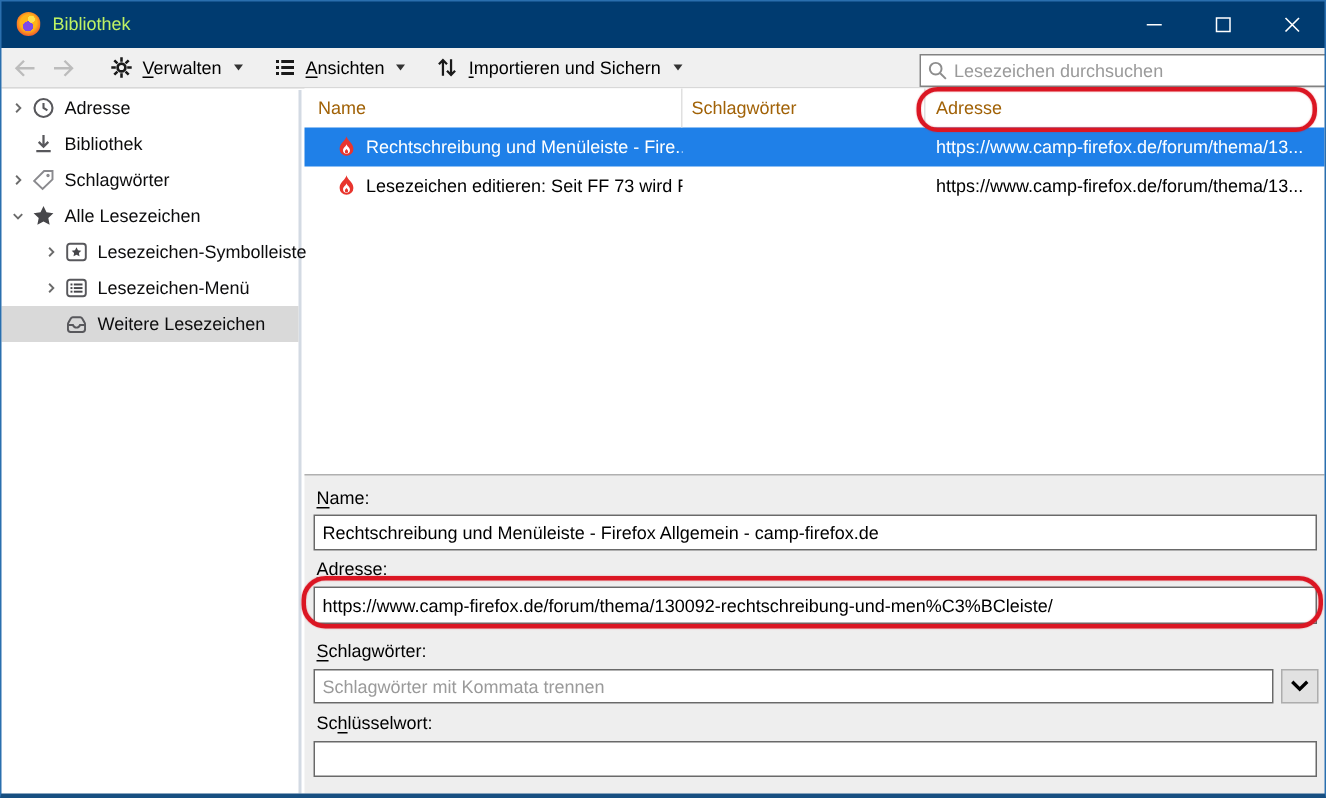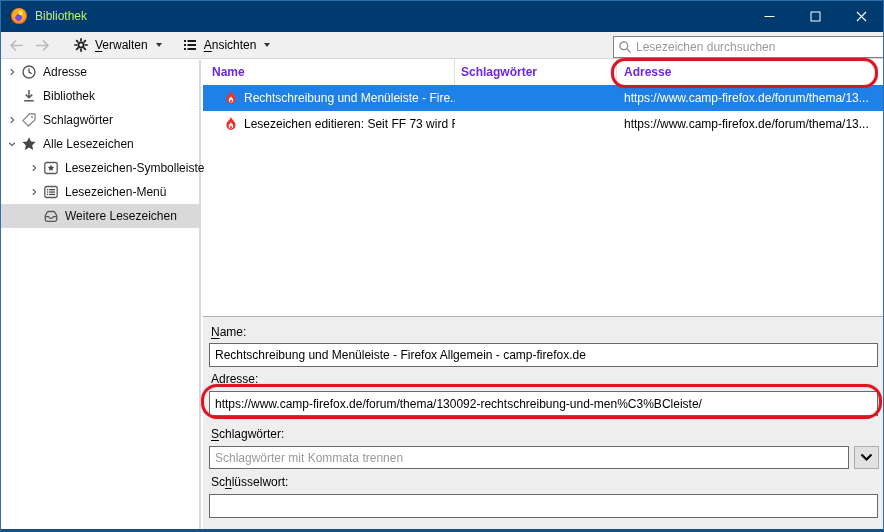--- a/index.html
+++ b/index.html
@@ -36,21 +36,21 @@
   .side-item{height:24px;display:flex;align-items:center;font-size:12px;color:#0c0c0d;cursor:default;white-space:nowrap;}
   .side-item.selected{background:#d9d9d9;}
   .side-item .twisty{width:14px;display:flex;justify-content:center;align-items:center;flex:none;}
   .side-item .s-icon{width:16px;height:16px;margin:0 6px 0 2px;flex:none;display:flex;align-items:center;justify-content:center;}
   .side-item.lvl0{padding-left:4px;}
   .side-item.lvl1{padding-left:26px;}
 
   
   .table-area{position:absolute;left:203px;top:59px;width:680px;height:257px;background:#fff;}
   .thead{display:flex;height:26px;background:#fff;}
-  .th{font-size:12px;color:#6d28d9;display:flex;align-items:center;border-right:1px solid #e0e0e0;overflow:hidden;white-space:nowrap;font-weight:bold;}
+  .th{font-size:12px;color:#a16207;display:flex;align-items:center;border-right:1px solid #e0e0e0;overflow:hidden;white-space:nowrap;}
   .th.c1{width:252px;padding-left:9px;}
   .th.c2{width:162px;padding-left:6px;}
   .th.c3{width:266px;border-right:none;padding-left:7px;}
   .trow{display:flex;height:26px;align-items:center;font-size:12px;color:#000;white-space:nowrap;}
   .trow .cell{overflow:hidden;display:flex;align-items:center;height:100%;}
   .trow .c1{width:252px;padding-left:20px;}
   .trow .c2{width:162px;padding-left:6px;}
   .trow .c3{width:266px;padding-left:7px;}
   .trow.selected{background:#1f80e8;color:#fff;}
   .favicon{width:16px;height:16px;margin-right:5px;flex:none;}
@@ -124,20 +124,30 @@
               <rect x="5.5" y="3" width="8.5" height="2"></rect>
             <rect x="2" y="7" width="2" height="2"></rect>
               <rect x="5.5" y="7" width="8.5" height="2"></rect>
             <rect x="2" y="11" width="2" height="2"></rect>
               <rect x="5.5" y="11" width="8.5" height="2"></rect>
           </g>
         </svg>
         <span><span></span><span class="u">A</span><span>nsichten</span></span>
         <span class="caret"></span>
       </div>
+      <div class="menu-btn" style="margin-left:8px;">
+        <svg width="16" height="16" viewBox="0 0 16 16">
+          <g stroke="#1a1a1a" stroke-width="1.5" fill="none">
+            <path d="M5.3 13.5V3.2M2.6 5.8L5.3 3l2.7 2.8"></path>
+            <path d="M10.7 2.5V12.8M8 10.2l2.7 2.8 2.7-2.8"></path>
+          </g>
+        </svg>
+        <span><span></span><span class="u">I</span><span>mportieren und Sichern</span></span>
+        <span class="caret"></span>
+      </div>
     </div>
 
     <div class="searchbox">
       <svg width="14" height="14" viewBox="0 0 14 14">
         <circle cx="5.8" cy="5.8" r="3.9" fill="none" stroke="#8d8d8d" stroke-width="1.3"></circle>
         <path d="M8.8 8.8L12.6 12.6" stroke="#8d8d8d" stroke-width="1.3"></path>
       </svg>
       <input type="text" placeholder="Lesezeichen durchsuchen" style="">
     </div>
   </div>

